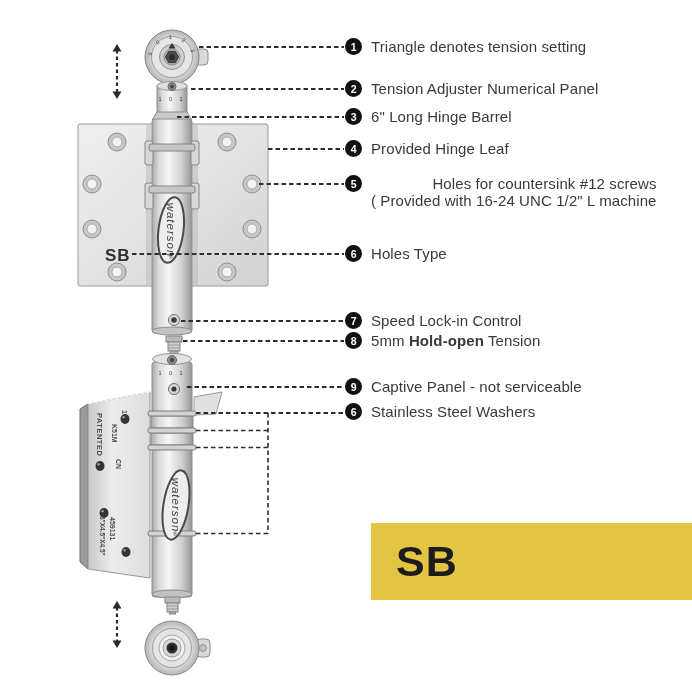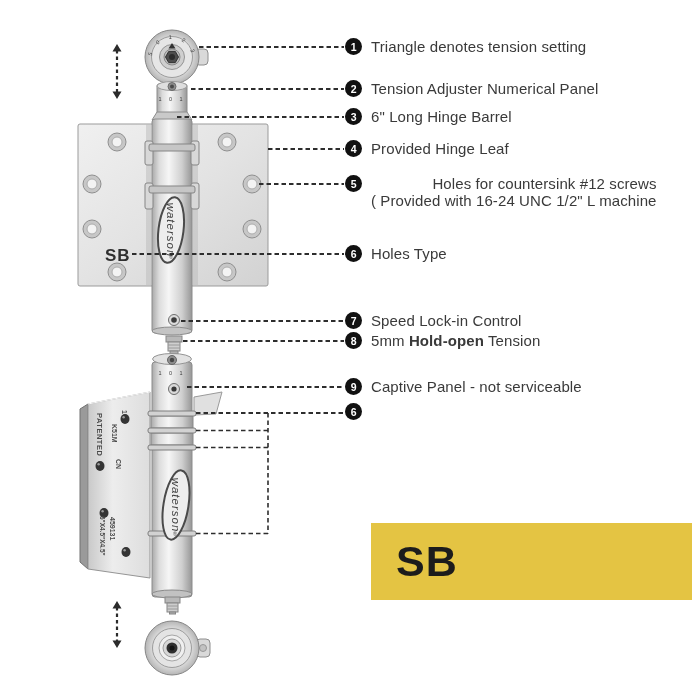--- a/index.html
+++ b/index.html
@@ -264,19 +264,20 @@
 <div class="callout" style="top:332px">
   <span class="cnum">8</span>
   <span class="clabel"><span>5mm </span><b>Hold-open</b><span> Tension</span></span>
 </div>
 <div class="callout" style="top:378px">
   <span class="cnum">9</span>
   <span class="clabel">Captive Panel - not serviceable</span>
 </div>
 <div class="callout" style="top:403px">
   <span class="cnum">6</span>
+  <span class="clabel">Stainless Steel Washers</span>
 </div>
 
 <div class="badge">
   <span>SB</span>
 </div>
 
 </div>
 
 </body></html>

